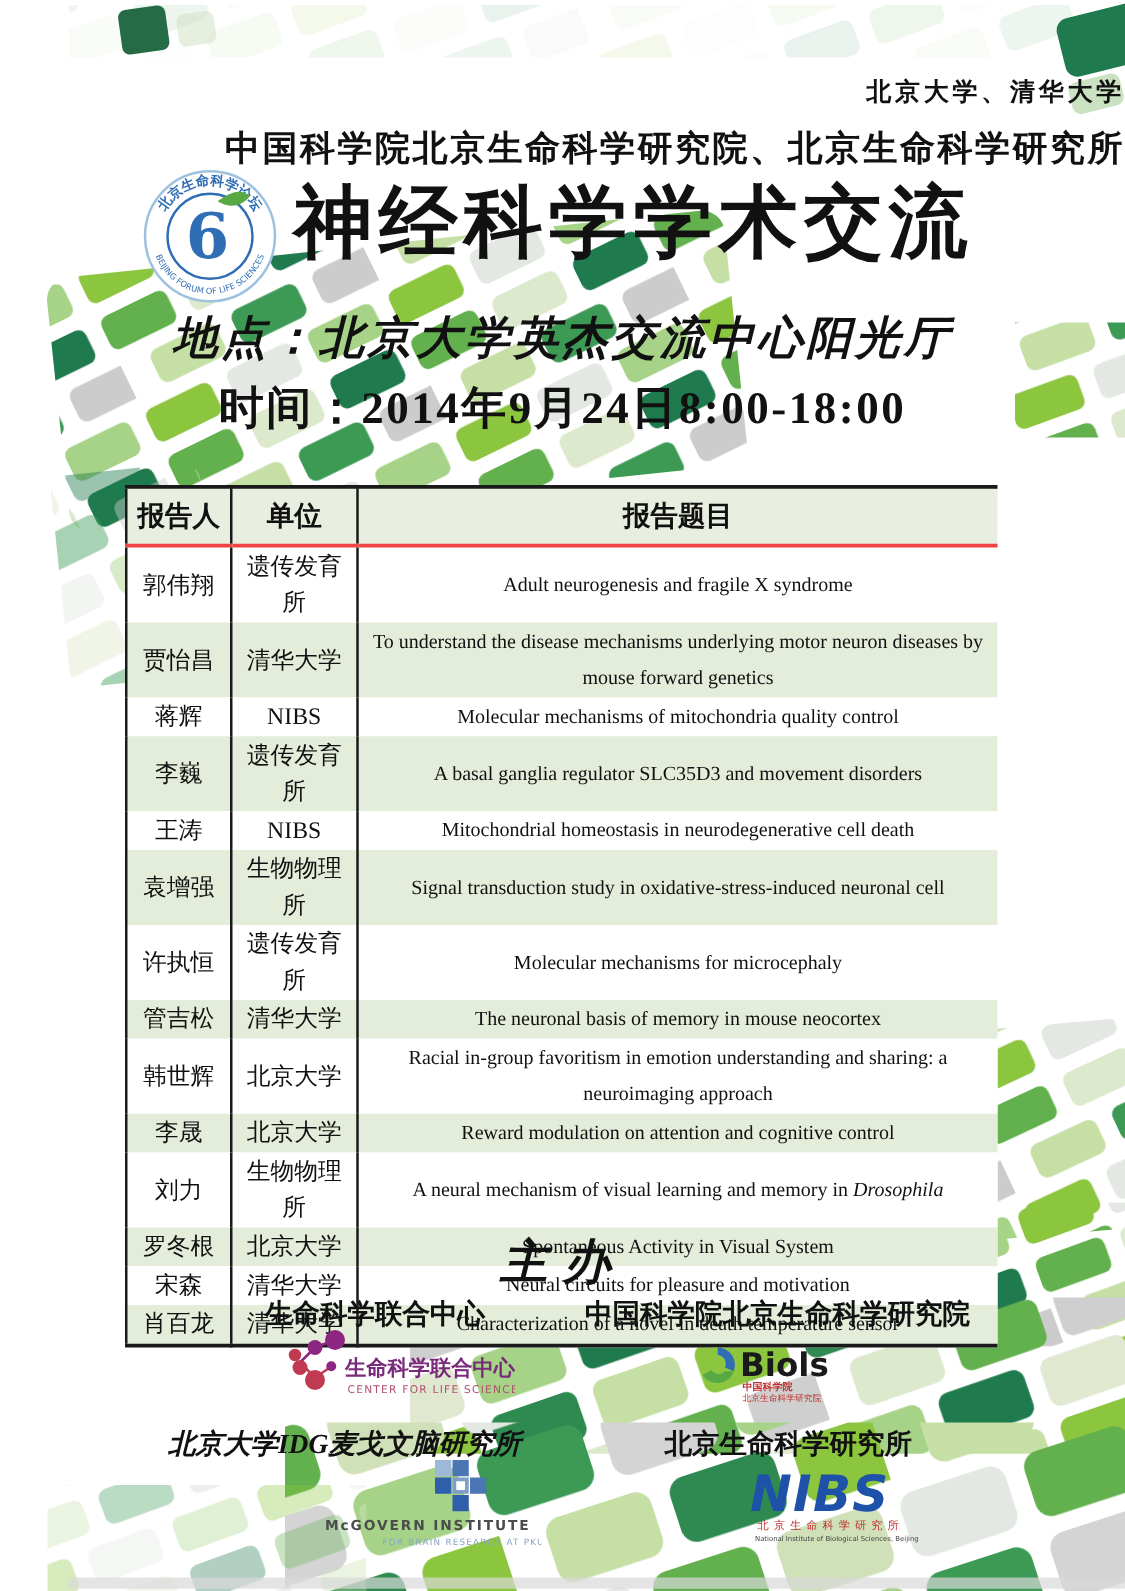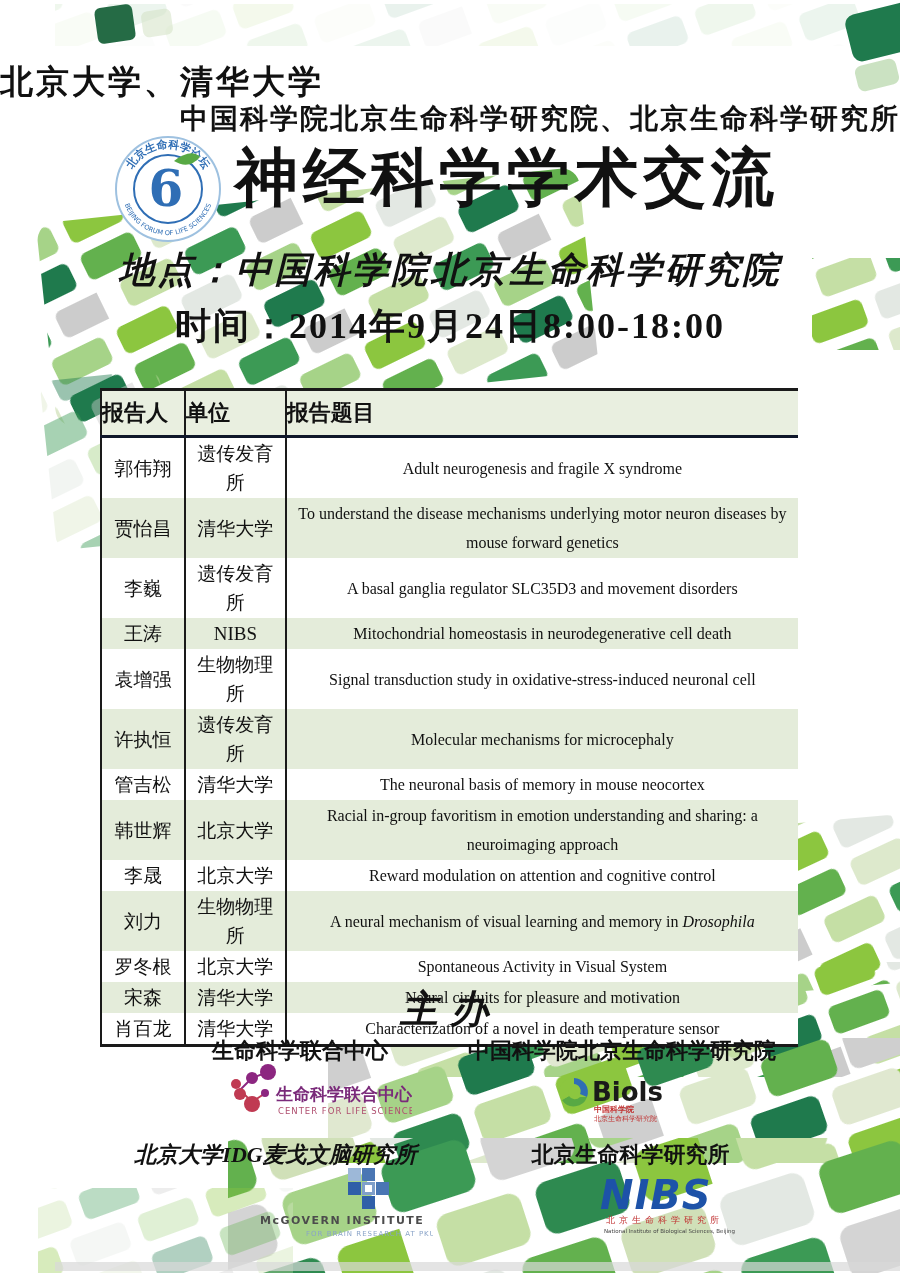--- a/index.html
+++ b/index.html
@@ -2,39 +2,39 @@
 <html><head>
 <meta charset="utf-8">
 <style>
   html,body{margin:0;padding:0;background:#888;}
   .poster{position:relative;width:900px;height:1273px;margin:0 auto;background:#ffffff;
           overflow:hidden;font-family:"Liberation Serif","DejaVu Serif",serif;color:#111;}
   .bg{position:absolute;inset:0;z-index:0;pointer-events:none;}
   .layer{position:absolute;z-index:1;}
 
   
-  .hline1{top:60px;left:0;width:100%;text-align:left;font-size:33px;font-weight:bold;letter-spacing:3px;}
+  .hline1{top:60px;left:0;width:100%;text-align:right;font-size:20px;font-weight:bold;letter-spacing:3px;}
   .hline2{top:100px;left:0;width:100%;text-align:right;font-size:28px;font-weight:bold;letter-spacing:2px;}
   .badge{top:134px;left:113px;width:110px;height:110px;}
   .main-title{top:141px;left:235px;width:640px;font-size:63px;line-height:74px;
               font-weight:bold;letter-spacing:5px;font-family:"DejaVu Sans","Liberation Sans",sans-serif;}
 
   
   .loc-line{top:246px;left:0;width:100%;text-align:center;font-size:36px;font-weight:bold;
             font-style:italic;letter-spacing:3px;}
   .time-line{top:302px;left:0;width:100%;text-align:center;font-size:36px;font-weight:bold;
              letter-spacing:2px;}
 
   
   .schedule-wrap{top:388px;left:100px;width:698px;}
   table.schedule{border-collapse:collapse;width:698px;background:#fff;
                  border-top:3px solid #1a1a1a;border-bottom:3px solid #1a1a1a;border-left:2px solid #1a1a1a;}
   table.schedule col.w1{width:84px;} table.schedule col.w2{width:101px;} table.schedule col.w3{width:513px;}
-  table.schedule th{background:#e9efe0;border-bottom:3px solid #0f172a;font-size:22px;font-weight:bold;
-                    height:44px;text-align:left;padding:0;}
+  table.schedule th{background:#e9efe0;border-bottom:3px solid #ef4444;font-size:22px;font-weight:bold;
+                    height:44px;text-align:center;padding:0;}
   table.schedule th.c1,table.schedule th.c2,table.schedule td.c1,table.schedule td.c2{border-right:2px solid #1a1a1a;}
   table.schedule td{text-align:center;padding:1px 4px;line-height:29px;font-size:19px;}
   table.schedule td.c3{font-size:16px;}
   table.schedule tbody tr:nth-child(odd){background:#ffffff;}
   table.schedule tbody tr:nth-child(even){background:#e4ecda;}
 
   
   .host-heading{top:984px;left:0;width:100%;text-align:center;font-size:38px;font-weight:bold;letter-spacing:12px;font-style:italic;}
   .org-name{font-size:22px;font-weight:bold;text-align:center;white-space:nowrap;}
   .org-cls{top:1036px;left:150px;width:300px;}
@@ -129,21 +129,21 @@
       <text font-size="6.6" fill="#2f6eb5" font-family="'DejaVu Sans',sans-serif">
         <textPath href="#arcB" startOffset="50%" text-anchor="middle">BEIJING FORUM OF LIFE SCIENCES</textPath>
       </text>
       <text x="53" y="72" font-size="50" font-weight="bold" fill="#2f6eb5" text-anchor="middle" font-family="'DejaVu Serif',serif">6</text>
       <path d="M61 27 q17 -13 26 -4 q-11 13 -26 4" fill="#58a944"></path>
     </svg>
   </div>
 
   <h1 class="layer main-title" style="margin:0;">神经科学学术交流</h1>
 
-  <div class="layer loc-line">地点：中国科学院北京生命科学研究院</div>
+  <div class="layer loc-line">地点：北京大学英杰交流中心阳光厅</div>
   <div class="layer time-line">时间：2014年9月24日8:00-18:00</div>
 
   <div class="layer schedule-wrap">
     <table class="schedule">
       <colgroup>
           <col class="w1">
           <col class="w2">
           <col class="w3">
         </colgroup>
       <thead>
@@ -159,20 +159,25 @@
       <td class="c2">遗传发育所</td>
       <td class="c3">Adult neurogenesis and fragile X syndrome</td>
     </tr>
 
     <tr>
       <td class="c1">贾怡昌</td>
       <td class="c2">清华大学</td>
       <td class="c3">To understand the disease mechanisms underlying motor neuron diseases by mouse forward genetics</td>
     </tr>
 
+    <tr>
+      <td class="c1">蒋辉</td>
+      <td class="c2">NIBS</td>
+      <td class="c3">Molecular mechanisms of mitochondria quality control</td>
+    </tr>
 
     <tr>
       <td class="c1">李巍</td>
       <td class="c2">遗传发育所</td>
       <td class="c3">A basal ganglia regulator SLC35D3 and movement disorders</td>
     </tr>
 
     <tr>
       <td class="c1">王涛</td>
       <td class="c2">NIBS</td>

